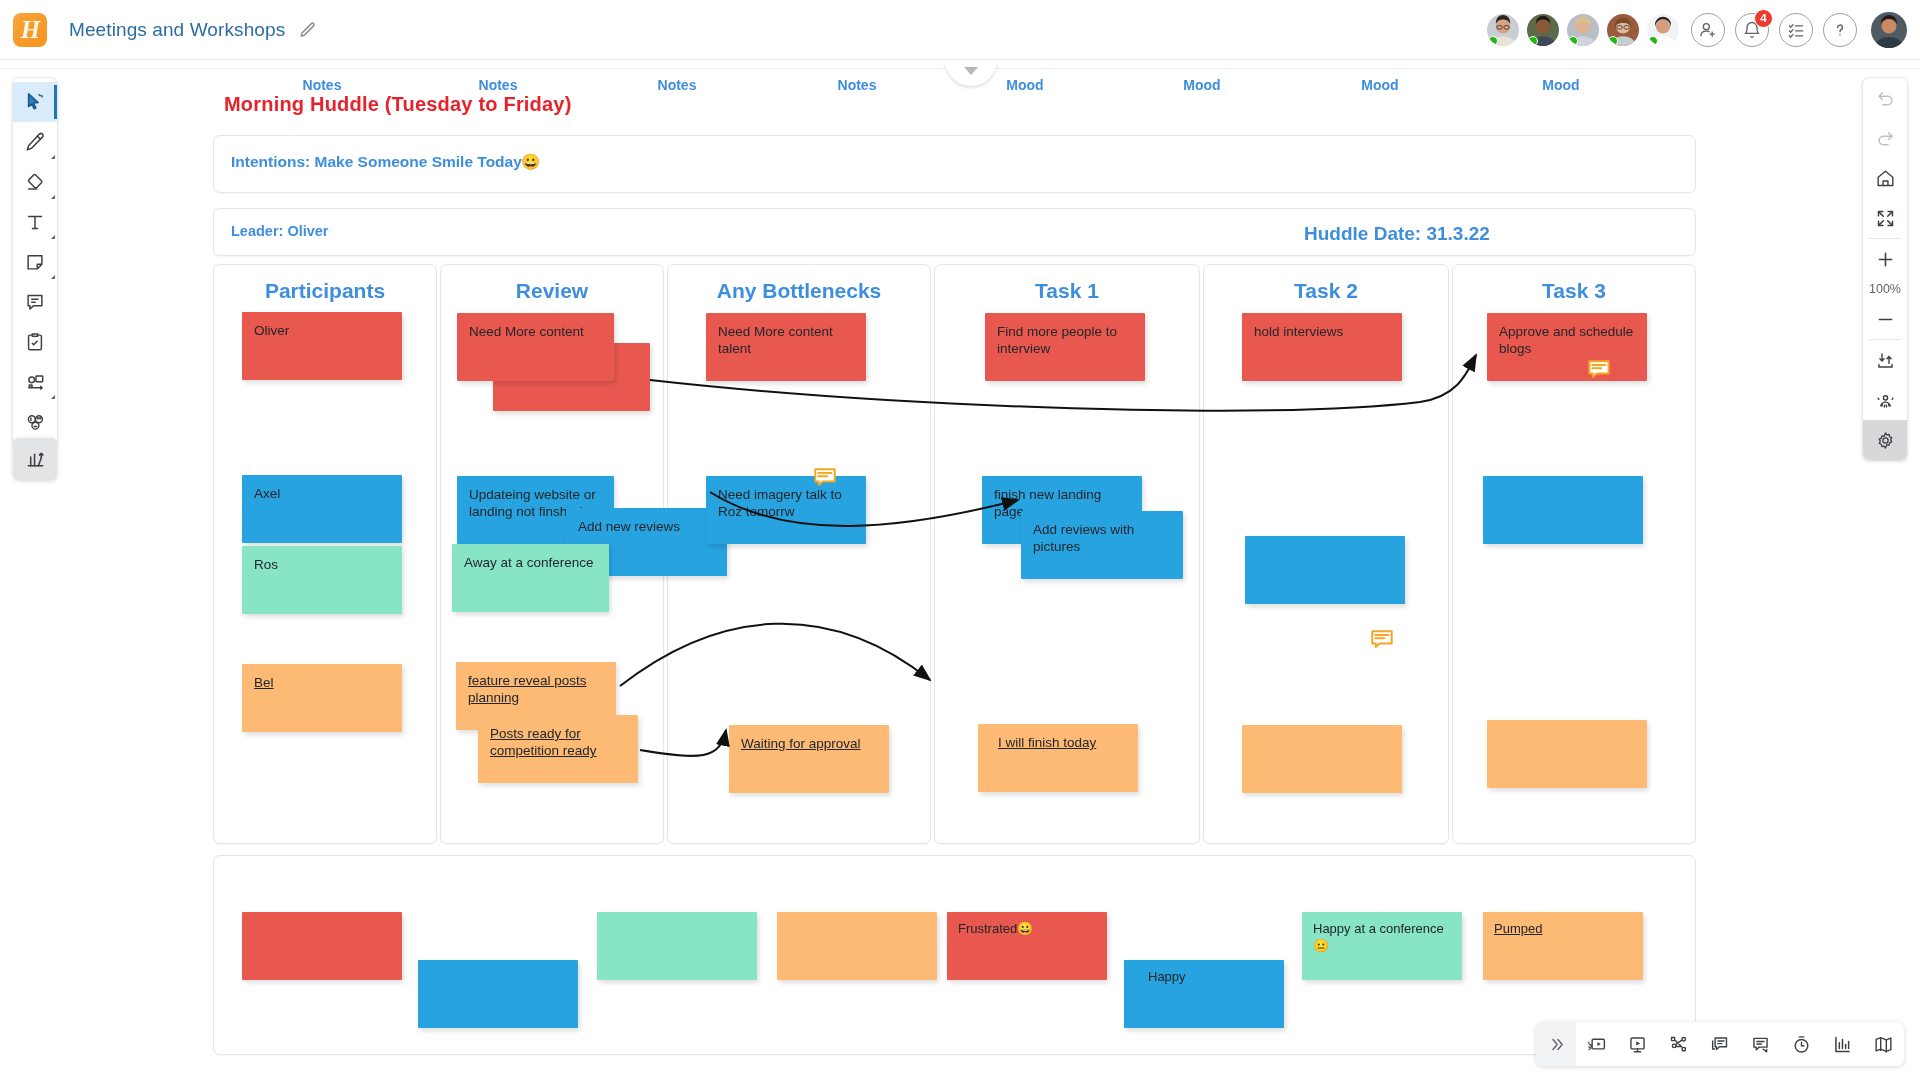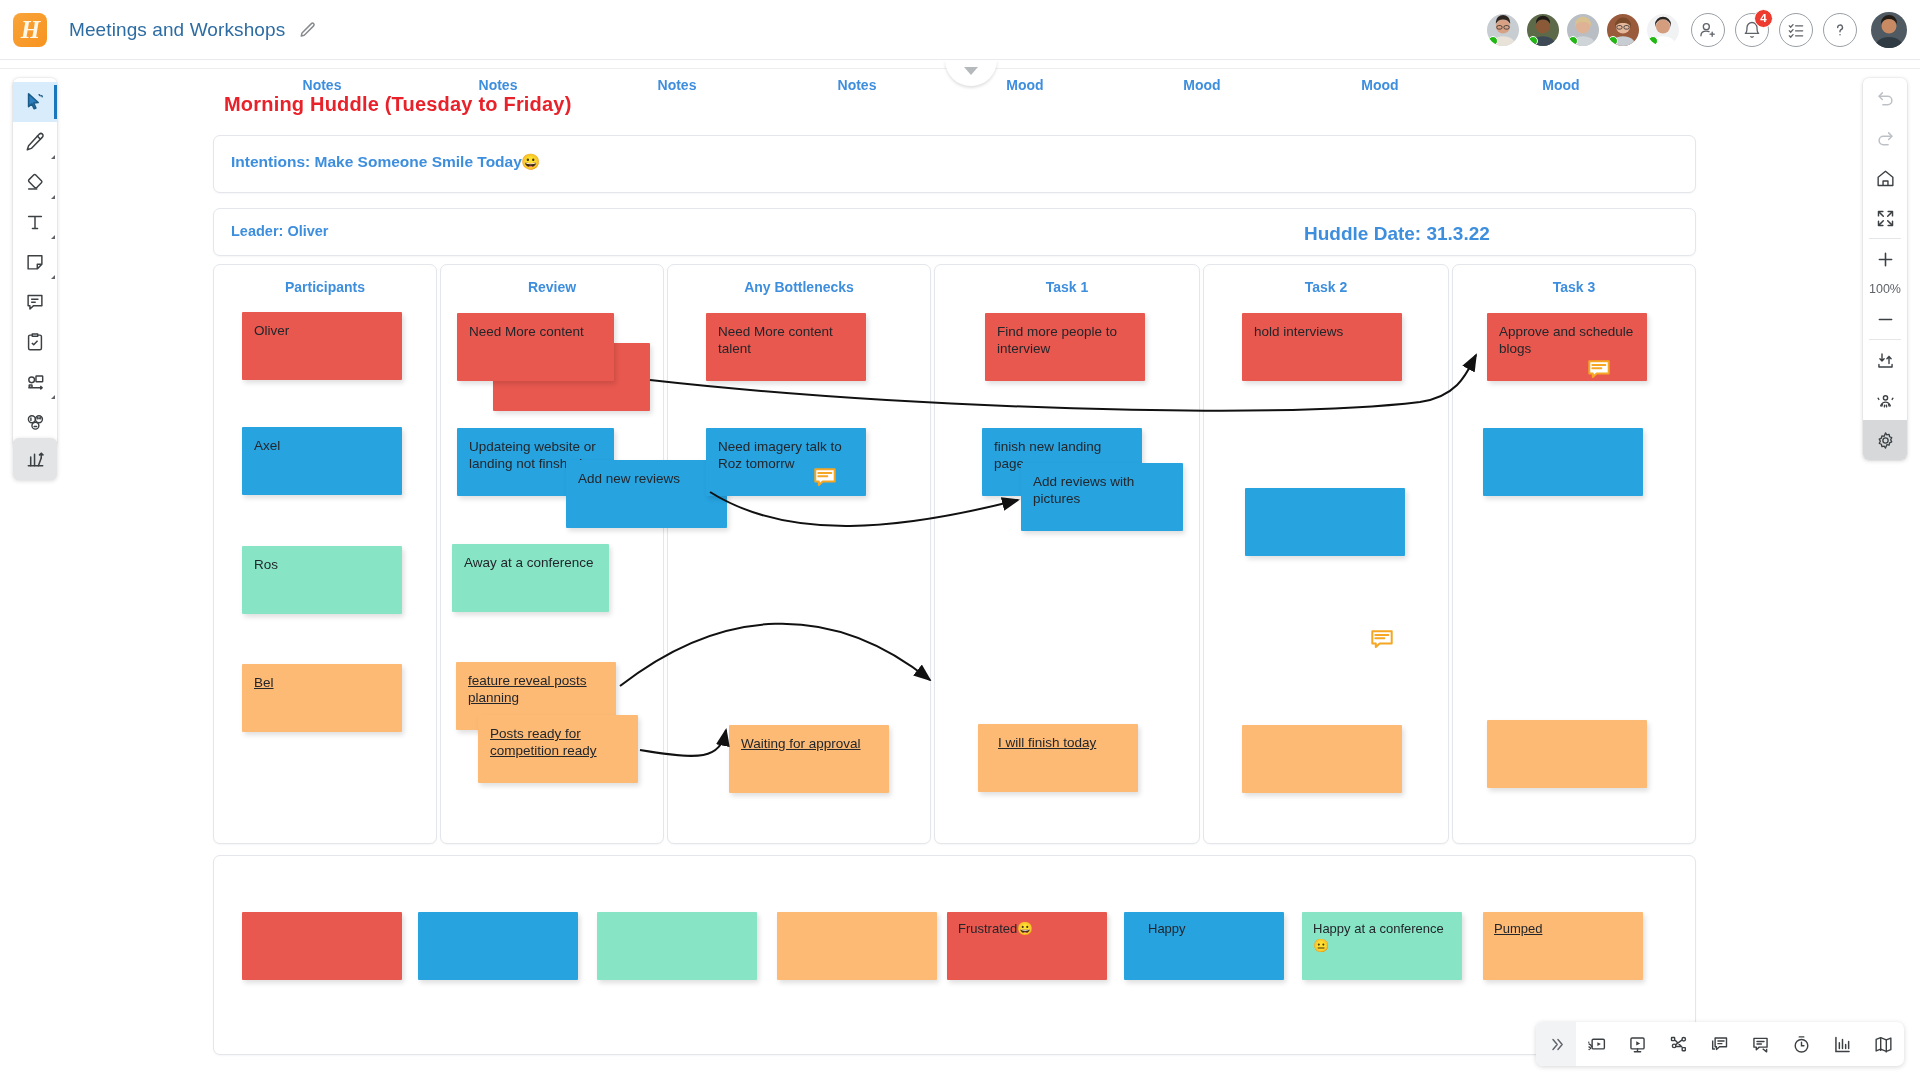--- a/index.html
+++ b/index.html
@@ -129,32 +129,32 @@
   #leader-text { position:absolute; left:17px; top:14px; font-size:14.5px; color:#3e8ede; font-weight:600;}
   #date-text { position:absolute; left:1090px; top:14px; font-size:19px; color:#3e8ede; font-weight:600;}
 
   
   .col-panel {
     position:absolute; top:204px; background:#fff; border:1px solid #e3e6ea; border-radius:7px;
     box-shadow: 0 1px 2px rgba(0,0,0,.04); height:580px;
   }
   .col-head {
     position:absolute; top:14px; left:0; right:0; text-align:center;
-    font-size:14px; color:#3e8ede; font-weight:700;
+    font-size:21px; color:#3e8ede; font-weight:700;
   }
 
   
   .note {
     position:absolute; border-radius:1px;
     box-shadow: 2px 3px 5px rgba(0,0,0,.13);
     padding:10px 12px; font-size:13.5px; line-height:1.27; color:#23262b;
     overflow:hidden; cursor:pointer;
   }
   .note.red    { background:#e8584f; }
-  .note.blue   { background:#27a3e0; }
+  .note.blue   { background:#27a3e0;margin-top:48px; }
   .note.mint   { background:#87e5c6; }
   .note.purple { background:#fdba74;text-decoration:underline; }
 
   .cmt {
     position:absolute; width:22px; height:20px; cursor:pointer;
   }
 
   
   #bottom-panel { left:213px; top:795px; width:1483px; height:200px; }
   .bcol-head {

